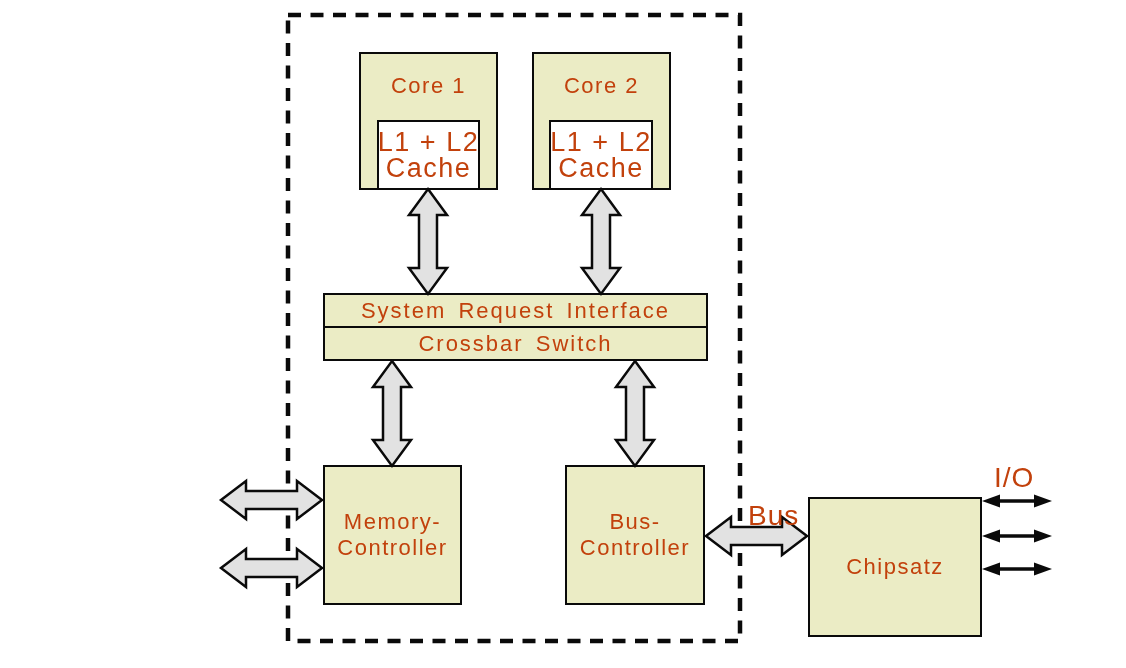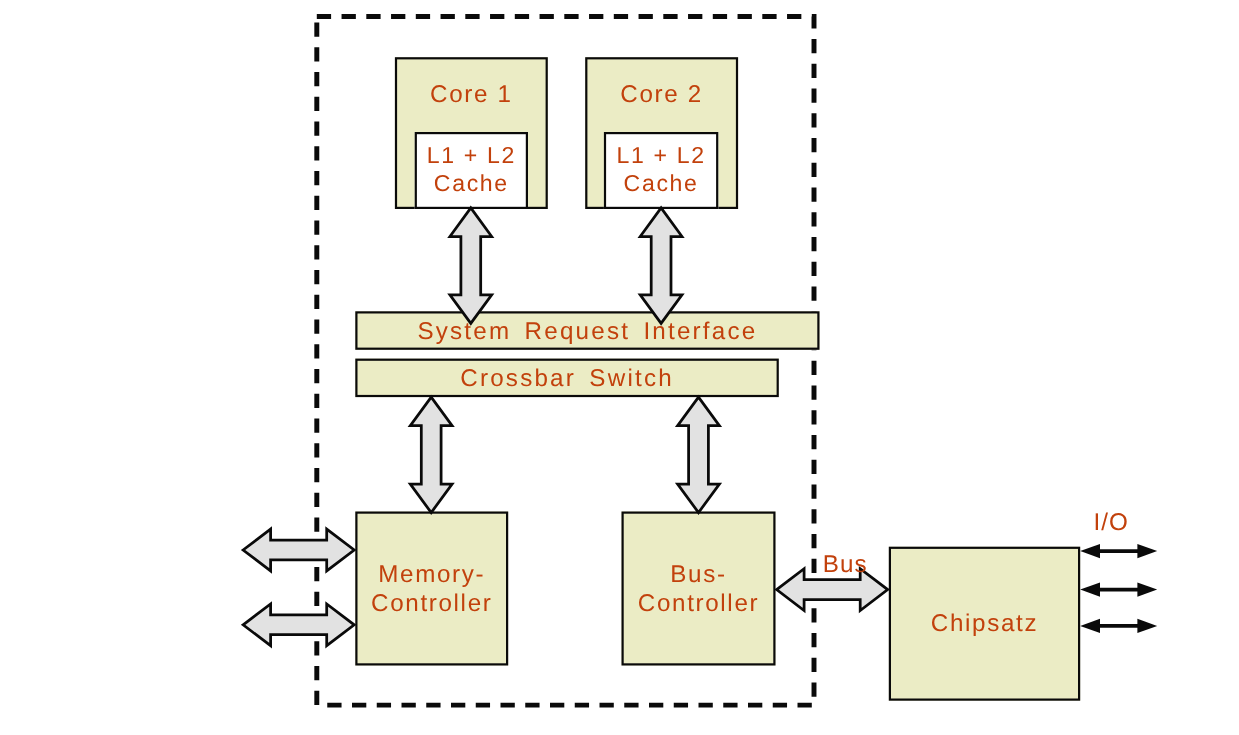--- a/index.html
+++ b/index.html
@@ -26,36 +26,36 @@
     z-index:1;
     font-size:22px;
     letter-spacing:1.5px;
     line-height:26px;
     text-align:center;
     white-space:nowrap;
   }
   .cache{
     background:var(--cache-fill,#fff);
     z-index:2;
-    font-size:21px;
+    font-size:27px;
   }
   .bar{
     justify-content:center;
     font-size:22px;
     letter-spacing:2px;
     word-spacing:4px;
   }
   .core-label-area{
     position:absolute;left:0;top:0;right:0;height:64px;
     display:flex;align-items:center;justify-content:center;
   }
   .floating-label{
     position:absolute;
     z-index:4;
-    font-size:22px;
+    font-size:28px;
     letter-spacing:1px;
     white-space:nowrap;
   }
 </style>
 </head>
 <body>
 
 <div id="canvas">
 
   <svg id="boundary-layer" class="layer" width="1126" height="668">
@@ -71,21 +71,21 @@
 
   <div class="block cache" style="left:377px;top:120px;width:103px;height:70px;">
     <span>L1 + L2</span>
     <span>Cache</span>
   </div>
   <div class="block cache" style="left:549px;top:120px;width:104px;height:70px;">
     <span>L1 + L2</span>
     <span>Cache</span>
   </div>
 
-  <div class="block bar" style="left:323px;top:283px;width:422px;height:35px;">
+  <div class="block bar" style="left:323px;top:293px;width:385px;height:35px;">
     <span>System Request Interface</span>
   </div>
   <div class="block bar" style="left:323px;top:326px;width:385px;height:35px;">
     <span>Crossbar Switch</span>
   </div>
 
   <div class="block" style="left:323px;top:465px;width:139px;height:140px;">
     <span>Memory-</span>
     <span>Controller</span>
   </div>

